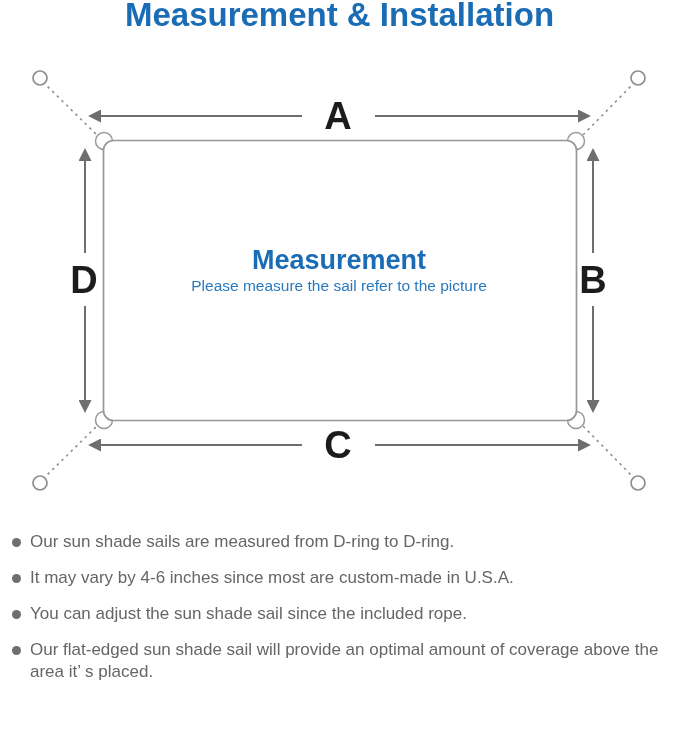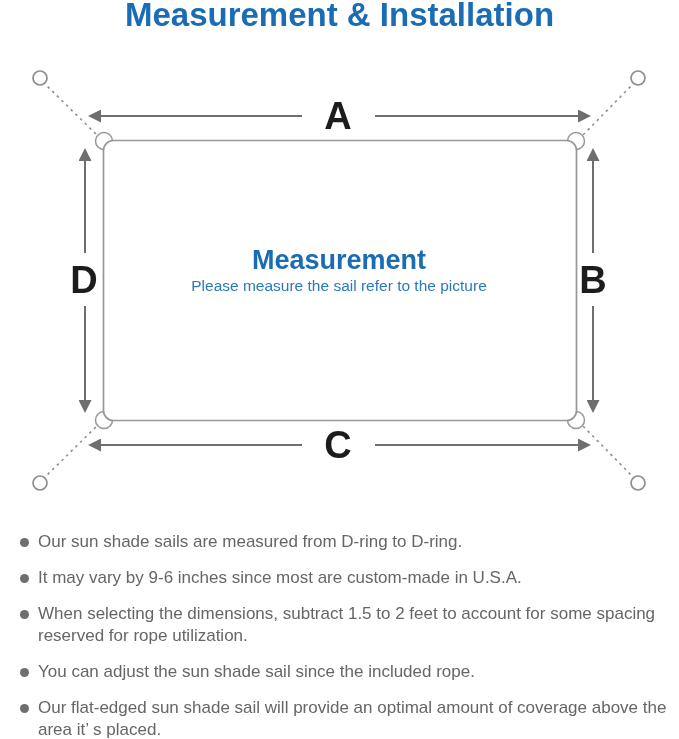--- a/index.html
+++ b/index.html
@@ -54,21 +54,21 @@
     top: 531px;
     left: 0;
     width: 668px;
     margin: 0;
     padding: 0 0 0 0;
     list-style: none;
   }
   .note-item {
     display: flex;
     align-items: flex-start;
-    margin: 0 0 14px 12px;
+    margin: 0 0 14px 4px;
     padding-left: 8px;
   }
   .bullet-dot {
     flex: 0 0 auto;
     width: 9px;
     height: 9px;
     border-radius: 50%;
     background: #6e6e6e;
     margin: 7px 9px 0 0;
   }
@@ -129,25 +129,21 @@
   <text class="center-subtitle" x="339" y="291" text-anchor="middle">Please measure the sail refer to the picture</text>
 </svg>
 
 <ul class="notes">
   <li class="note-item">
     <span class="bullet-dot"></span>
     <span class="note-text">Our sun shade sails are measured from D-ring to D-ring.</span>
   </li>
   <li class="note-item">
     <span class="bullet-dot"></span>
-    <span class="note-text">It may vary by 9-6 inches since most are custom-made in U.S.A.</span>
-  </li>
-  <li class="note-item">
-    <span class="bullet-dot"></span>
-    <span class="note-text">When selecting the dimensions, subtract 1.5 to 2 feet to account for some spacing reserved for rope utilization.</span>
+    <span class="note-text">It may vary by 4-6 inches since most are custom-made in U.S.A.</span>
   </li>
   <li class="note-item">
     <span class="bullet-dot"></span>
     <span class="note-text">You can adjust the sun shade sail since the included rope.</span>
   </li>
   <li class="note-item">
     <span class="bullet-dot"></span>
     <span class="note-text">Our flat-edged sun shade sail will provide an optimal amount of coverage above the area it’ s placed.</span>
   </li>
 </ul>

